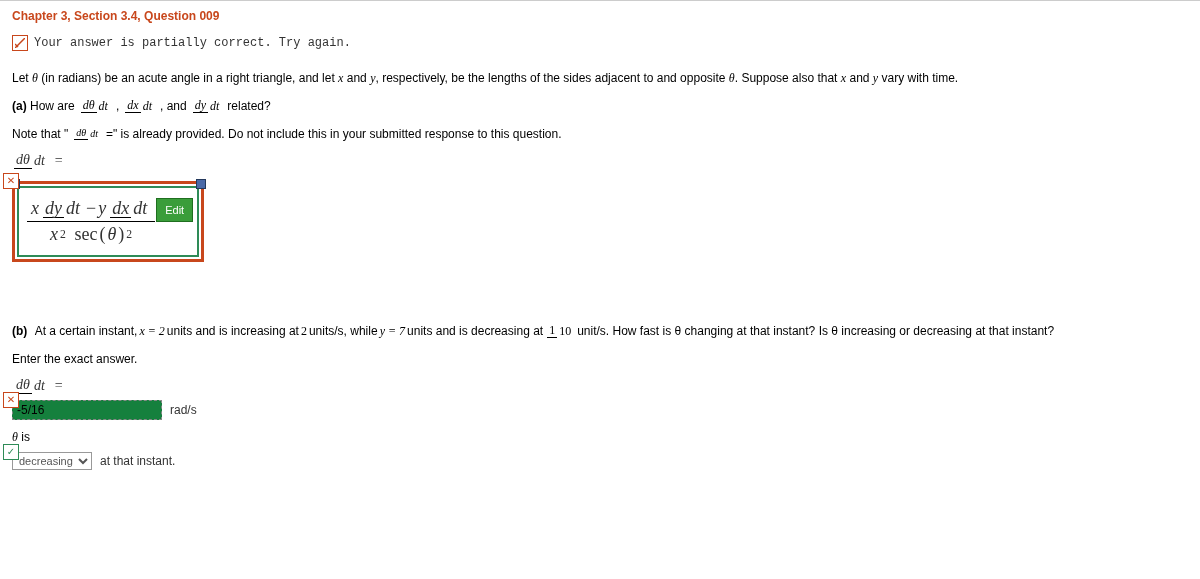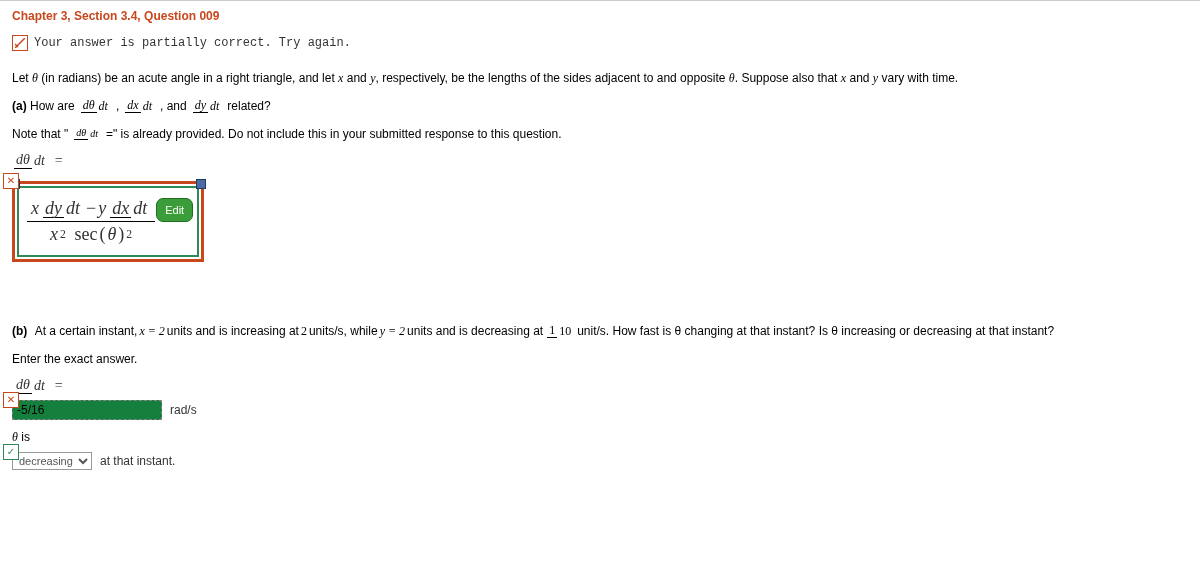--- a/index.html
+++ b/index.html
@@ -126,21 +126,21 @@
   }
   .edit-btn {
     position: absolute;
     right: 8px;
     top: 14px;
     background: #3a9d3a;
     color: #fff;
     font-size: 11px;
     font-family: Verdana, Arial, sans-serif;
     padding: 5px 8px;
-    border-radius: 7px;
+    border-radius: 0;
     border: 1px solid #1f6f1f;
     cursor: pointer;
   }
   .big-frac {
     display: inline-flex;
     flex-direction: column;
     align-items: center;
   }
   .big-frac .top, .big-frac .bot {
     padding: 2px 4px;
@@ -256,21 +256,21 @@
     <div style="height:30px"></div>
 
     
     <div class="bodytext row" style="gap:2px">
       <b>(b)</b>&nbsp;
       <span>At a certain instant, </span>
       <span class="mi">x = 2</span>
       <span> units and is increasing at </span>
       <span class="mn">2</span>
       <span> units/s, while </span>
-      <span class="mi">y = 2</span>
+      <span class="mi">y = 7</span>
       <span> units and is decreasing at </span>
       <span class="frac">
         <span class="frac-num mn">1</span>
         <span class="frac-den mn">10</span>
       </span>
       <span> unit/s. How fast is θ changing at that instant? Is θ increasing or decreasing at that instant?</span>
     </div>
 
     <div class="bodytext">Enter the exact answer.</div>
 

